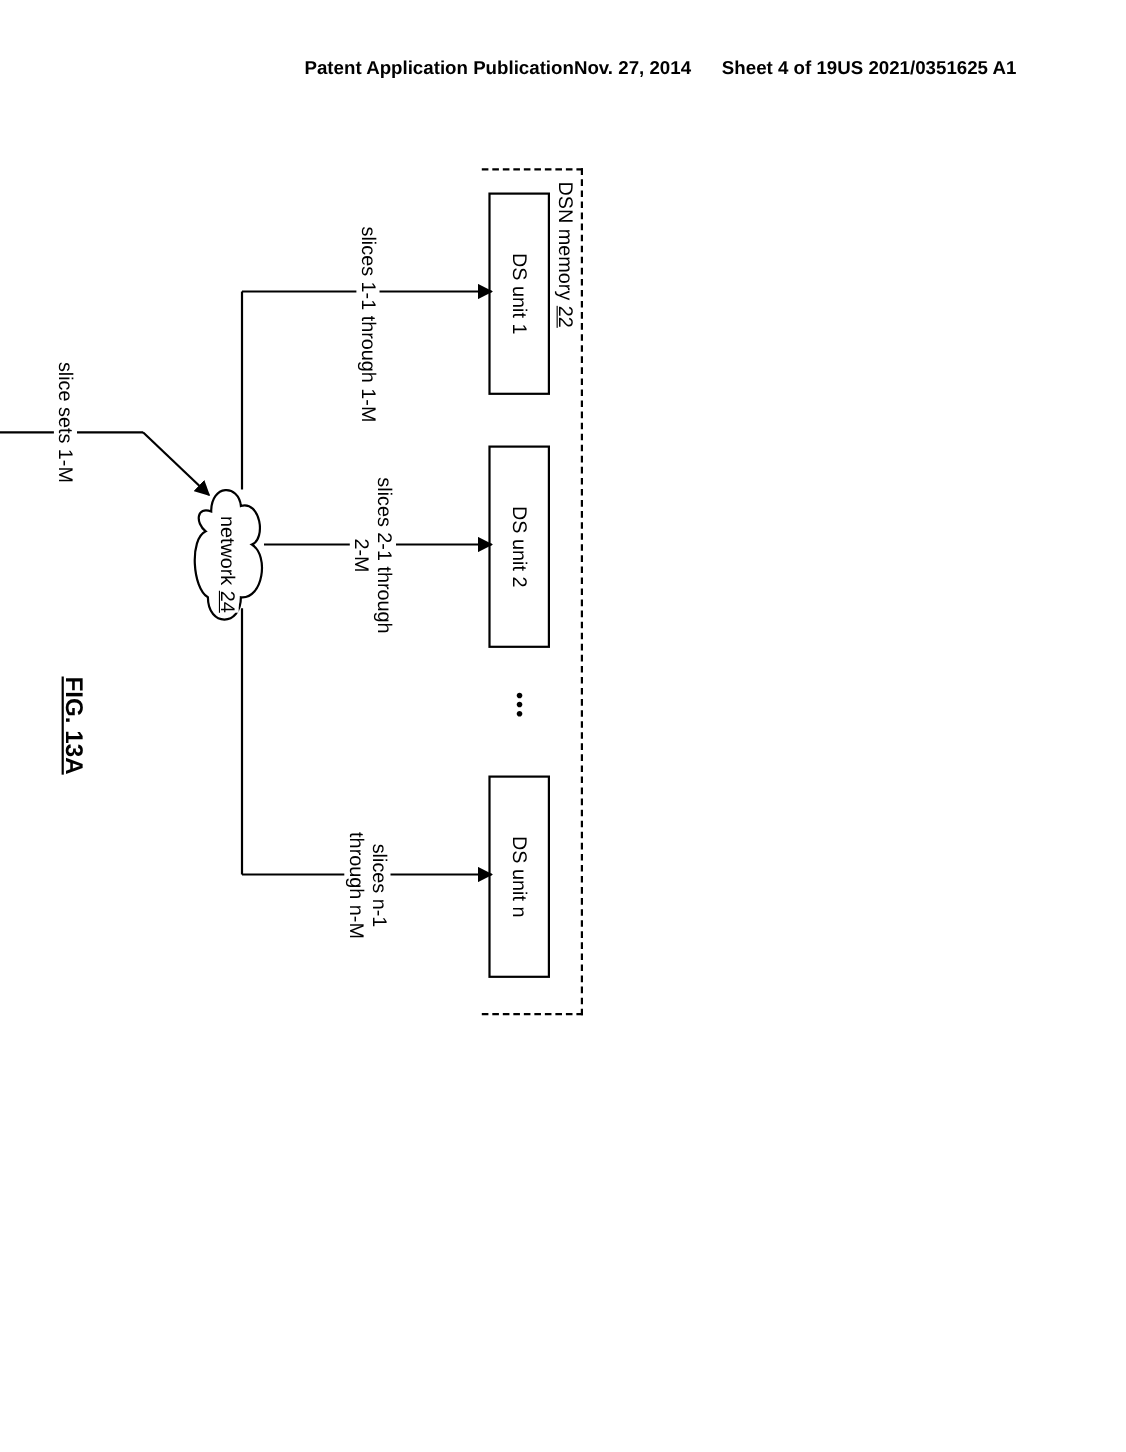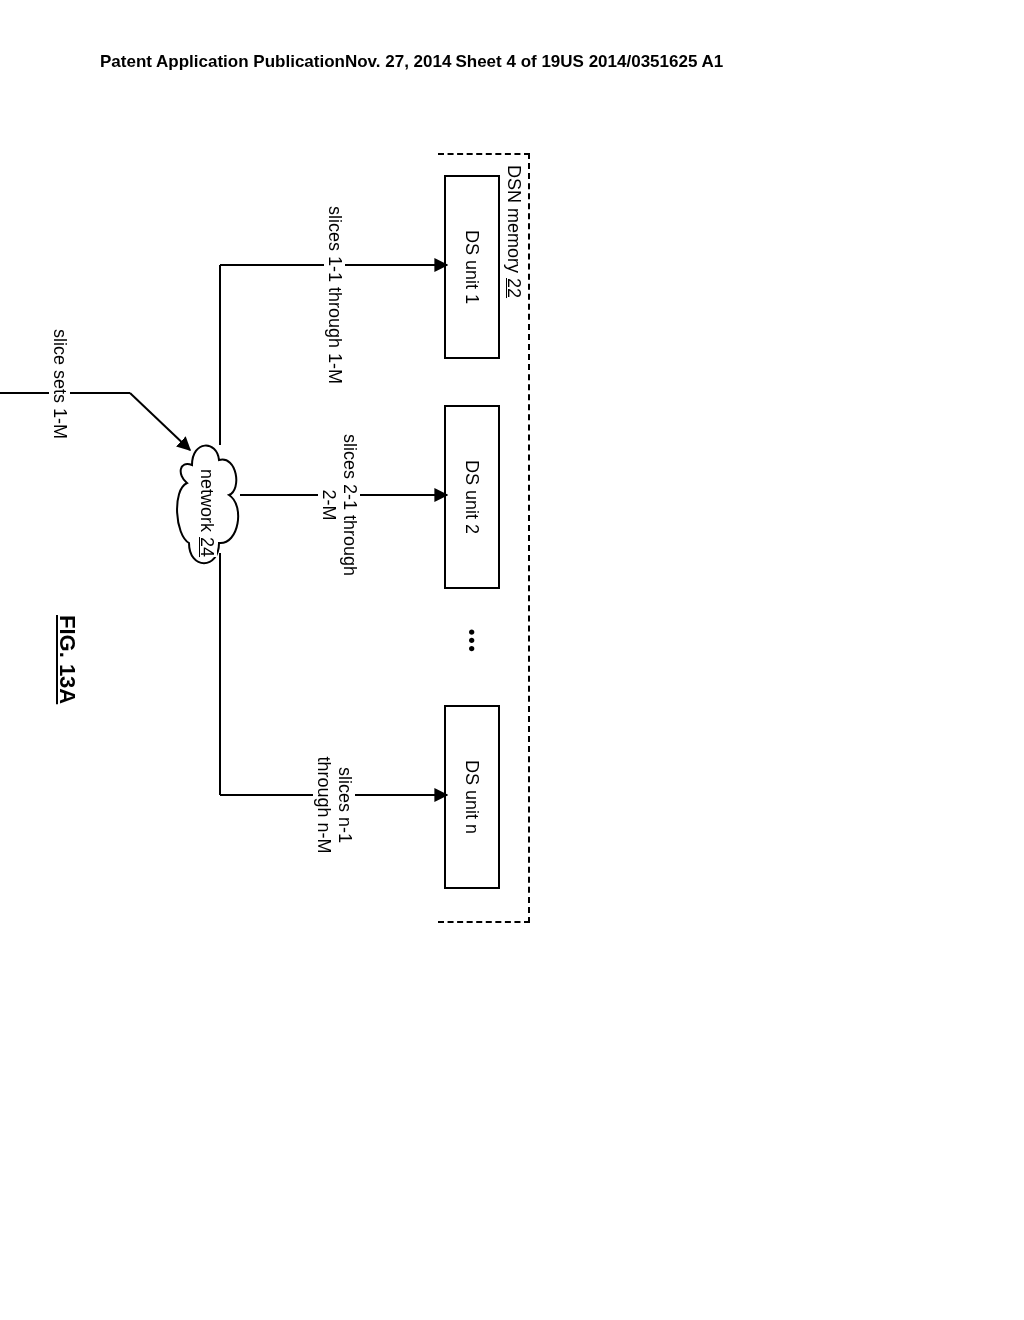--- a/index.html
+++ b/index.html
@@ -10,21 +10,21 @@
     width: 1024px;
     height: 1320px;
     position: relative;
   }
   .header {
     position: absolute;
     top: 52px;
     left: 100px;
     right: 100px;
     display: flex;
-    justify-content: flex-start;
+    justify-content: flex-end;
     font-size: 17px;
     font-weight: bold;
   }
   .figure-area {
     position: absolute;
     top: 180px;
     left: 100px;
     width: 820px;
     height: 930px;
   }
@@ -65,25 +65,25 @@
     position: absolute;
     top: 0; left: 0;
     overflow: visible;
   }
 </style>
 </head>
 <body>
 
 <div class="header">
   <span>Patent Application Publication</span>
-  <span style="display:flex; gap:4px">
+  <span style="display:flex; gap:28px">
     <span>Nov. 27, 2014</span>
     <span>Sheet 4 of 19</span>
   </span>
-  <span>US 2014/0351625 A1</span>
+  <span>US 2021/0351625 A1</span>
 </div>
 
 <div class="figure-area">
   <div class="rot">
 
     <div class="box dashed" style="left:28px; top:-20px; width:760px; height:90px; border-bottom:none; justify-content:flex-start; padding-left:6px;">
     </div>
     <div class="label" style="left:40px; top:-14px;">
       <span>DSN memory </span><span class="u">22</span>
     </div>

